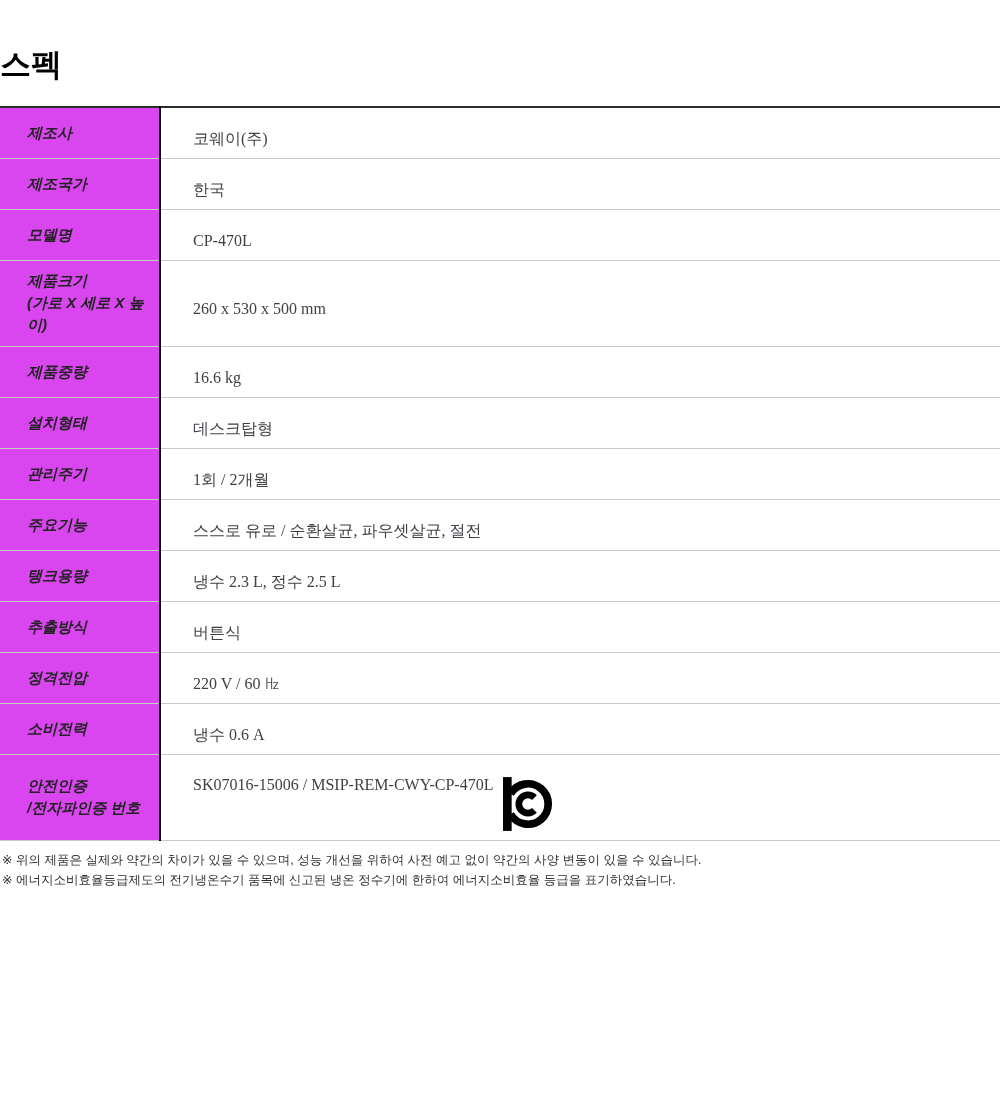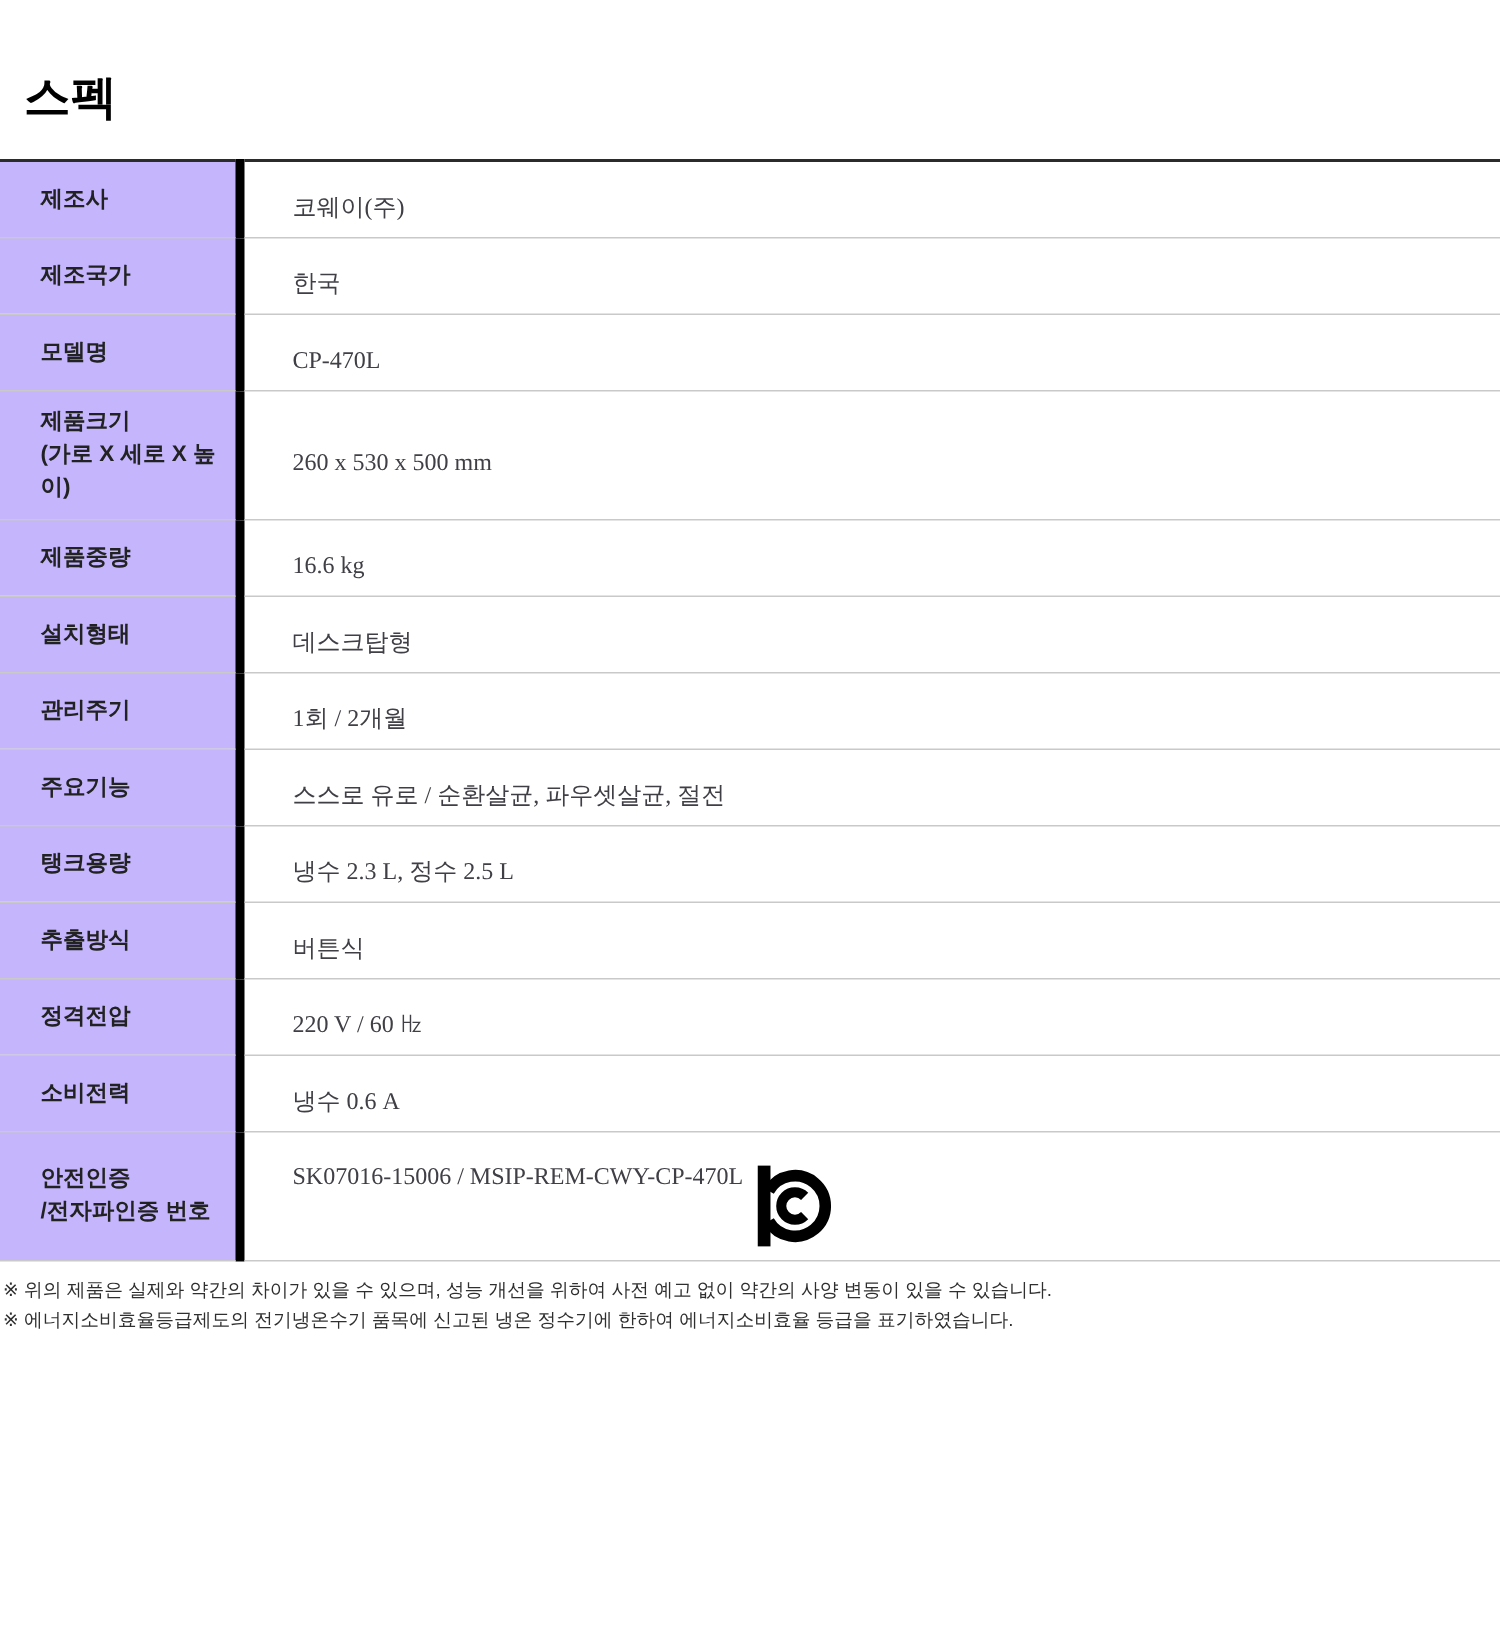--- a/index.html
+++ b/index.html
@@ -15,48 +15,48 @@
     min-height: 1095px;
     background: #ffffff;
   }
   .page-title {
     margin: 46px 0 0 0;
     font-size: 31px;
     line-height: 38px;
     font-weight: 700;
     color: #000000;
     font-family: "Liberation Sans", "DejaVu Sans", sans-serif;
-    padding-left: 16px;
   }
   table.spec-table {
     margin-top: 22px;
     width: 1000px;
     border-collapse: collapse;
     table-layout: fixed;
     border-top: 2px solid #2b2b2b;
     border-bottom: 1px solid #c9c9c9;
   }
   table.spec-table tr {
     border-bottom: 1px solid #c9c9c9;
   }
   table.spec-table tr.h-normal { height: 51px; }
   table.spec-table tr.h-tall   { height: 86px; }
   table.spec-table tr.h-cert   { height: 79px; }
   table.spec-table th {
     width: 160px;
-    background: #c4b5fd;
-    border-right: 6px solid #000000;
+    background: #d946ef;
+    border-right: 2px solid #000000;
     text-align: left;
     vertical-align: middle;
     font-size: 15px;
     font-weight: 700;
     color: #222222;
     padding: 6px 6px 6px 27px;
     line-height: 1.45;
     white-space: pre-line;
+    font-style: italic;
   }
   table.spec-table td {
     vertical-align: middle;
     padding: 19px 14px 6px 32px;
     font-family: "Liberation Serif", "DejaVu Serif", serif;
     font-size: 16px;
     color: #3f3f45;
     line-height: 1.4;
   }
   .cert-cell-inner {

